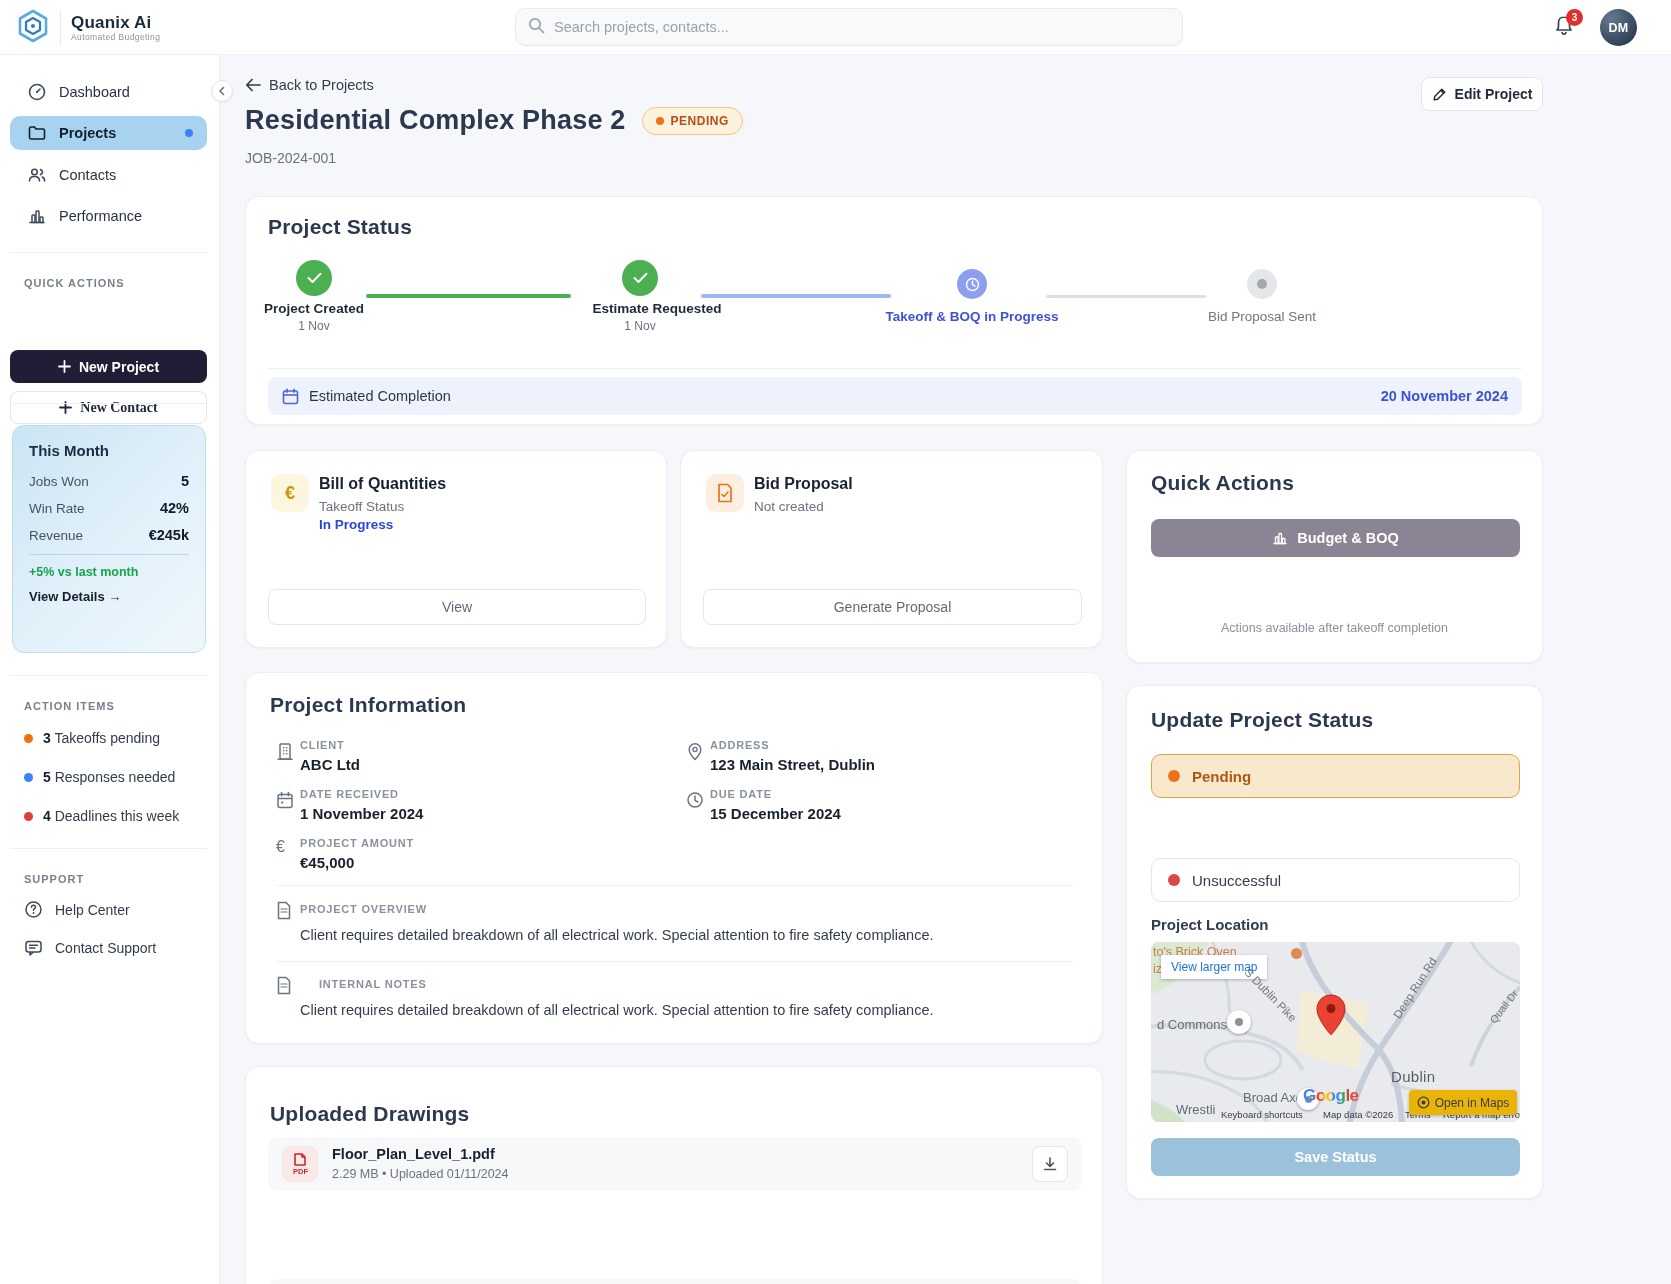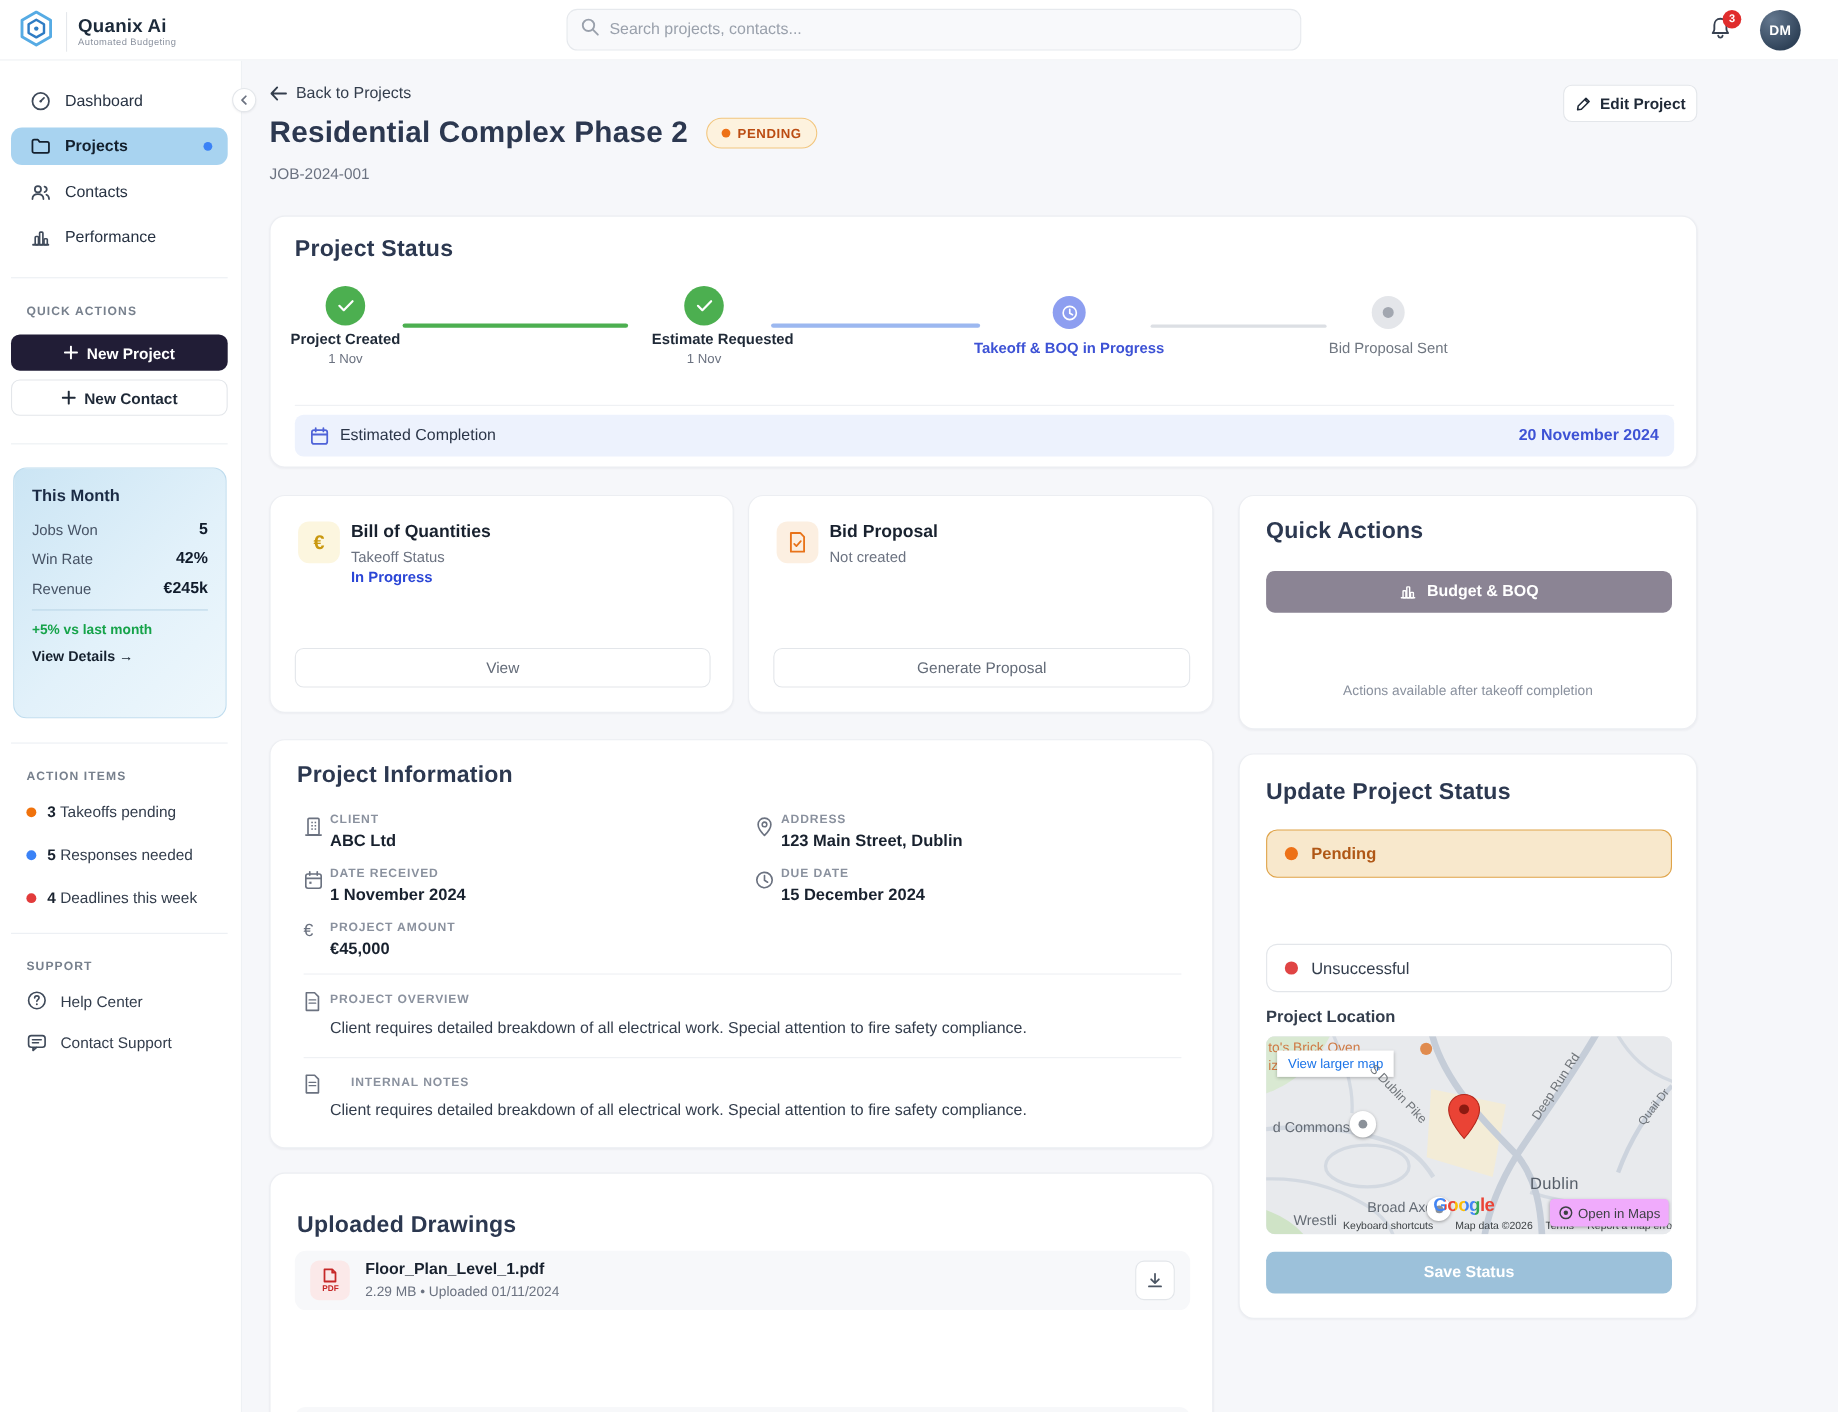--- a/index.html
+++ b/index.html
@@ -20,23 +20,23 @@
   .bell-badge { position:absolute; left:14px; top:-5px; min-width:17px; height:17px; border-radius:9px; background:#e02d2d; color:#fff; font-size:10px; font-weight:bold; display:flex; align-items:center; justify-content:center; padding:0 4px; }
   .avatar { position:absolute; left:1600px; top:9px; width:37px; height:37px; border-radius:50%; background:radial-gradient(circle at 30% 25%, #64788f, #2e4157 75%); color:#fff; font-size:12.5px; font-weight:bold; display:flex; align-items:center; justify-content:center; letter-spacing:.3px; }
 
   
   #sidebar { position:absolute; left:0; top:55px; width:220px; height:1229px; background:#fff; border-right:1px solid #eef1f4; z-index:3; }
   .nav-item { position:absolute; left:10px; width:197px; height:34px; display:flex; align-items:center; gap:12px; padding-left:17px; border-radius:10px; font-size:14.5px; color:#273242; cursor:pointer; }
   .nav-item.active { background:#a8d3f0; font-weight:bold; color:#13202e; }
   .nav-dot { position:absolute; right:14px; width:8px; height:8px; border-radius:50%; background:#3b82f6; }
   .side-divider { position:absolute; left:10px; width:197px; height:1px; background:#eceff3; }
   .side-heading { position:absolute; left:24px; font-size:11px; font-weight:bold; letter-spacing:1px; color:#77808d; }
-  .side-btn { position:absolute; left:10px; width:197px; height:33px; border-radius:8px; display:flex; align-items:center; justify-content:center; gap:8px; font-size:14px; cursor:pointer; }
+  .side-btn { position:absolute; left:10px; width:197px; height:33px; border-radius:8px; display:flex; align-items:center; justify-content:center; gap:8px; font-size:14px; cursor:pointer;margin-top:46px; }
   .side-btn.dark { background:#211d36; color:#fff; font-weight:bold; }
-  .side-btn.light { background:#fff; border:1px solid #e3e6ea; color:#1f2937; font-weight:bold; }
+  .side-btn.light { background:#fff; border:1px solid #e3e6ea; color:#1f2937; font-weight:bold;font-family:Liberation Serif, serif; }
   .month-card { position:absolute; left:12px; top:370px; width:194px; height:228px; border-radius:12px; background:linear-gradient(135deg,#cbe5f4 0%,#e2f1fa 55%,#eef7fc 100%); border:1px solid #bedcee; padding:16px 16px 0 16px; }
   .month-title { font-size:15px; font-weight:bold; color:#1b2b45; margin-bottom:14px; }
   .month-row { display:flex; justify-content:space-between; align-items:center; margin-bottom:11px; }
   .month-label { font-size:13.5px; color:#44506033; color:#465264; }
   .month-value { font-size:14.5px; font-weight:bold; color:#101b2b; }
   .month-div { height:1px; background:#b9d6e7; margin:4px 0 10px 0; }
   .month-trend { font-size:12.5px; color:#16a34a; font-weight:bold; margin-bottom:10px; }
   .month-view { font-size:13px; color:#15202e; font-weight:bold; cursor:pointer; }
   .action-row { position:absolute; left:24px; display:flex; align-items:center; gap:10px; font-size:14px; color:#323c4b; cursor:pointer; }
   .a-dot { width:9px; height:9px; border-radius:50%; flex:none; }
@@ -88,21 +88,21 @@
   .f-text { position:absolute; font-size:14.5px; color:#333d4c; }
 
   
   .status-opt { position:absolute; left:24px; width:369px; height:44px; border-radius:10px; border:1px solid #e3e6ea; background:#fff; display:flex; align-items:center; gap:12px; padding-left:16px; font-size:15px; color:#333d4c; cursor:pointer; }
   .status-opt.selected { background:#f8e8cc; border:1.5px solid #dfa348; color:#b05716; font-weight:bold; }
   .opt-dot { width:12px; height:12px; border-radius:50%; flex:none; }
   .loc-label { position:absolute; left:24px; top:230px; font-size:15px; font-weight:bold; color:#333d4c; }
   .map { position:absolute; left:24px; top:256px; width:369px; height:180px; border-radius:8px; background:#e8eaed; overflow:hidden; cursor:grab; }
   .map-lbl { position:absolute; color:#70757a; white-space:nowrap; }
   .view-larger { position:absolute; left:10px; top:13px; height:24px; padding:0 10px; background:#fff; box-shadow:0 1px 3px rgba(0,0,0,.25); display:flex; align-items:center; font-size:12px; color:#1a73e8; cursor:pointer; }
-  .open-maps { position:absolute; left:258px; top:148px; width:108px; height:25px; background:#f0abfc; border-radius:4px; box-shadow:0 1px 3px rgba(0,0,0,.25); display:flex; align-items:center; justify-content:center; gap:5px; font-size:12px; color:#3c4043; cursor:pointer; }
+  .open-maps { position:absolute; left:258px; top:148px; width:108px; height:25px; background:#eab308; border-radius:4px; box-shadow:0 1px 3px rgba(0,0,0,.25); display:flex; align-items:center; justify-content:center; gap:5px; font-size:12px; color:#3c4043; cursor:pointer; }
   .g-logo { position:absolute; left:152px; top:144px; font-size:17px; font-weight:bold; letter-spacing:-.5px;
     background:linear-gradient(90deg,#4285F4 0 19%,#EA4335 19% 36%,#FBBC05 36% 51%,#4285F4 51% 67%,#34A853 67% 78%,#EA4335 78% 100%);
     -webkit-background-clip:text; background-clip:text; color:transparent; }
   .attr { position:absolute; top:167px; font-size:9.5px; color:#3b4043; white-space:nowrap; }
   .save-btn { position:absolute; left:24px; top:452px; width:369px; height:38px; border-radius:8px; background:#9cc1da; color:#fff; font-size:14.5px; font-weight:bold; display:flex; align-items:center; justify-content:center; cursor:pointer; }
 
   
   .file-row { position:absolute; left:22px; top:70px; width:814px; height:54px; background:#f7f8fa; border-radius:10px; }
   .pdf-sq { position:absolute; left:14px; top:9px; width:36px; height:36px; border-radius:8px; background:#fbe9e9; display:flex; align-items:center; justify-content:center; }
   .file-name { position:absolute; left:64px; top:9px; font-size:14.5px; font-weight:bold; color:#18212e; }

